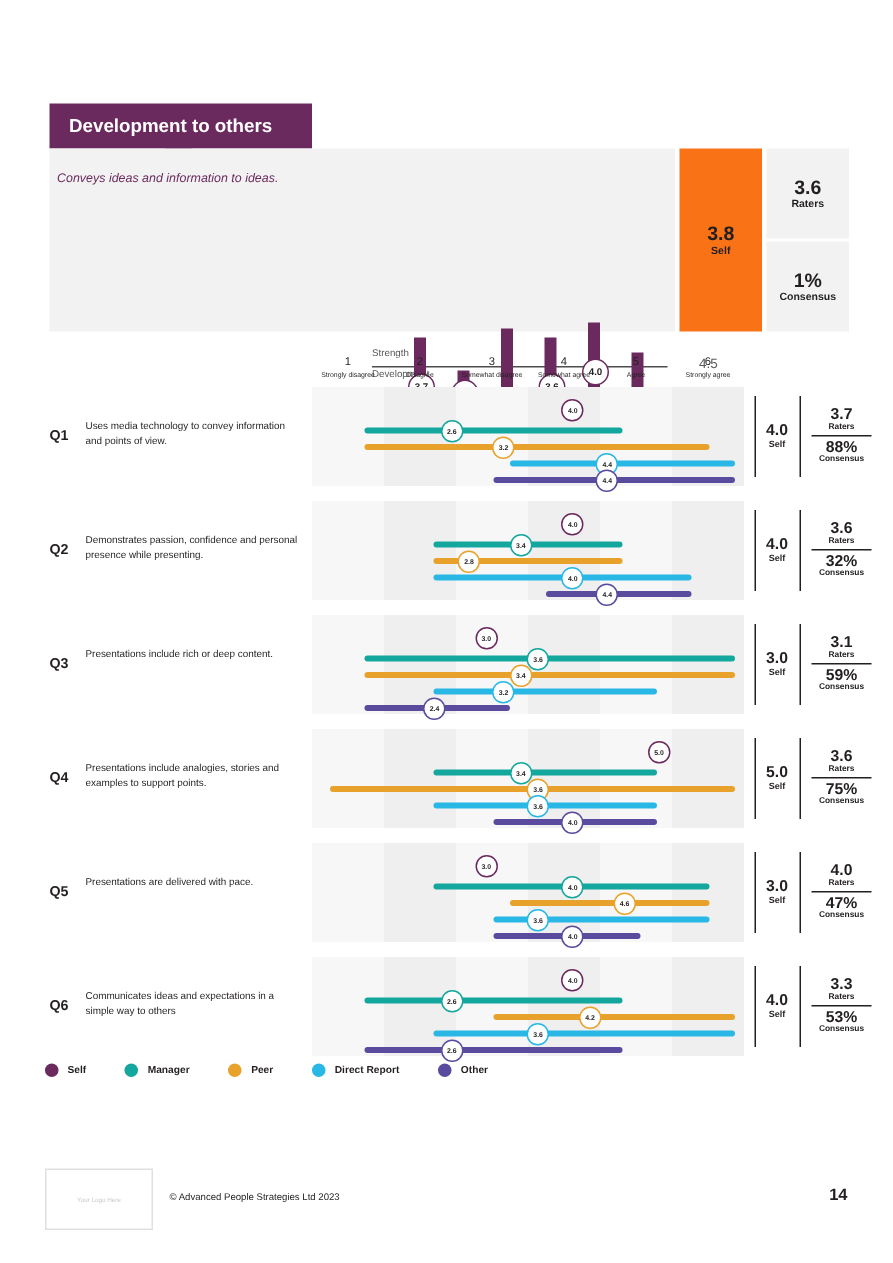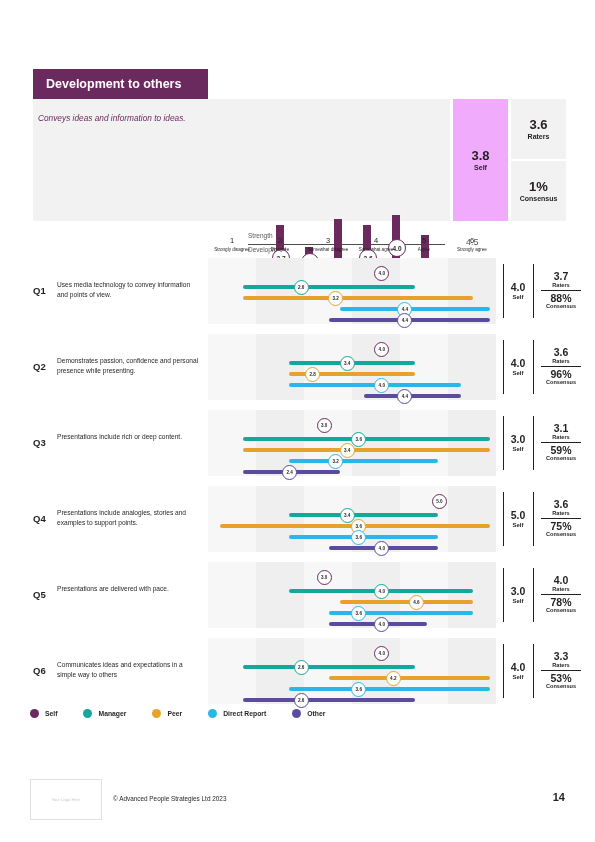--- a/index.html
+++ b/index.html
@@ -18,21 +18,21 @@
   .banner span{color:#fff;font-size:12.5px;font-weight:bold;}
   .banner-tail{position:absolute;left:110px;top:99px;width:0;height:0;
                border-left:9px solid transparent;border-right:9px solid transparent;
                border-top:10px solid #6b2a5e;}
 
   
   .summary{position:absolute;left:33px;top:99px;width:417px;height:122px;background:#f2f2f2;}
   .summary-desc{position:absolute;left:38px;top:112px;width:160px;font-size:8.3px;
                 font-style:italic;color:#6b2a5e;line-height:1.45;}
 
-  .sum-self-box{position:absolute;left:453px;top:99px;width:55px;height:122px;background:#f0abfc;
+  .sum-self-box{position:absolute;left:453px;top:99px;width:55px;height:122px;background:#f97316;
                 display:flex;flex-direction:column;align-items:center;justify-content:center;}
   .sum-self-box .big{font-size:13px;font-weight:bold;line-height:1.1;}
   .sum-self-box .sub{font-size:7px;font-weight:bold;margin-top:1px;}
 
   .sum-rat-box{position:absolute;left:511px;top:99px;width:55px;height:122px;background:#f2f2f2;
                display:flex;flex-direction:column;}
   .sum-rat-half{flex:1;display:flex;flex-direction:column;align-items:center;justify-content:center;}
   .sum-rat-half.top{border-bottom:2px solid #ffffff;}
   .sum-rat-half .big{font-size:13px;font-weight:bold;line-height:1.1;}
   .sum-rat-half .sub{font-size:7px;font-weight:bold;margin-top:1px;}
@@ -223,21 +223,21 @@
         <div class="sep-v" style="left: 470px; top: 6px; height: 54px;"></div>
         <div class="qself" style="left: 472px; top: 24px; width: 26px;">
           <div class="big">4.0</div>
           <div class="sub">Self</div>
         </div>
         <div class="sep-v" style="left: 500px; top: 6px; height: 54px;"></div>
         <div class="qstats" style="left: 504px; top: 13px;">
           <div class="big">3.6</div>
           <div class="sub">Raters</div>
           <hr>
-          <div class="big">96%</div>
+          <div class="big">32%</div>
           <div class="sub">Consensus</div>
         </div>
       </div>
       <div class="qrow" style="top: 410px; height: 66px;">
         <div class="qcode" style="top: 27px;">Q3</div>
         <div class="qtext" style="top: 22px;">Presentations include rich or deep content.</div>
         <div class="qplot" style="height: 66px;">
           <div class="band" style="left: 48px;"></div>
           <div class="band" style="left: 144px;"></div>
           <div class="band" style="left: 240px;"></div>
@@ -316,21 +316,21 @@
         <div class="sep-v" style="left: 470px; top: 6px; height: 54px;"></div>
         <div class="qself" style="left: 472px; top: 24px; width: 26px;">
           <div class="big">3.0</div>
           <div class="sub">Self</div>
         </div>
         <div class="sep-v" style="left: 500px; top: 6px; height: 54px;"></div>
         <div class="qstats" style="left: 504px; top: 13px;">
           <div class="big">4.0</div>
           <div class="sub">Raters</div>
           <hr>
-          <div class="big">78%</div>
+          <div class="big">47%</div>
           <div class="sub">Consensus</div>
         </div>
       </div>
       <div class="qrow" style="top: 638px; height: 66px;">
         <div class="qcode" style="top: 27px;">Q6</div>
         <div class="qtext" style="top: 22px;">Communicates ideas and expectations in a simple way to others</div>
         <div class="qplot" style="height: 66px;">
           <div class="band" style="left: 48px;"></div>
           <div class="band" style="left: 144px;"></div>
           <div class="band" style="left: 240px;"></div>

